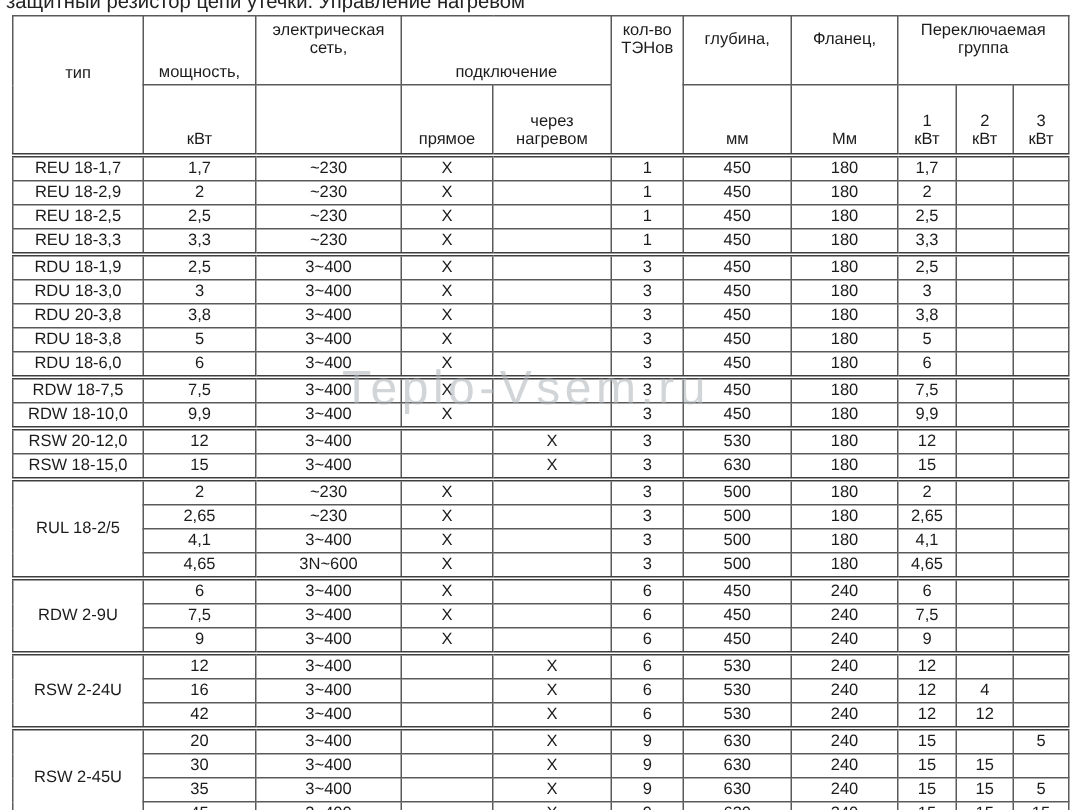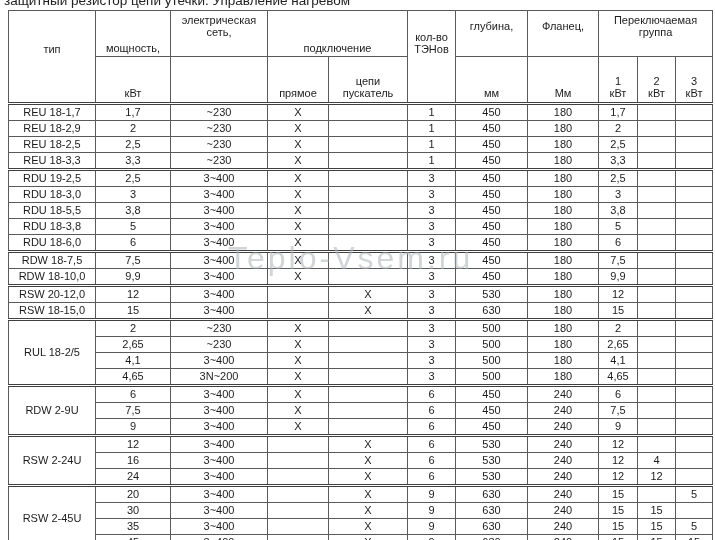--- a/index.html
+++ b/index.html
@@ -20,21 +20,21 @@
   th,td{
     border:1px solid #5a5a5a;
     text-align:center;vertical-align:middle;
     font-weight:normal;font-size:11px;padding:0;
     overflow:hidden;
   }
   thead tr.h1 th{height:30px;}
   thead tr.h2 th{height:42px;vertical-align:bottom;padding-bottom:3px;}
   th.v-mid{vertical-align:middle;padding-bottom:15px;}
   th.v-bot{vertical-align:bottom;padding-bottom:2px;}
-  th.v-top{vertical-align:top;padding-top:20px;}
+  th.v-top{vertical-align:top;padding-top:3px;}
   .gcell span{display:block;line-height:12px;}
   tbody td{height:15px;line-height:15px;white-space:nowrap;}
   tbody tr:first-child td{border-top:3px double #3f3f3f;}
   tbody tr.group-start td{border-top:3px double #3f3f3f;}
   .watermark{
     position:absolute;left:228px;top:240px;z-index:5;
     font-size:32px;letter-spacing:3px;color:#aeb4ba;opacity:0.55;
     pointer-events:none;white-space:nowrap;
   }
 </style>
@@ -65,21 +65,21 @@
       <th colspan="2" class="v-bot">подключение</th>
       <th rowspan="2" class="v-top">кол-во ТЭНов</th>
       <th class="v-mid">глубина,</th>
       <th class="v-mid">Фланец,</th>
       <th colspan="3" class="v-mid">Переключаемая группа</th>
     </tr>
     <tr class="h2">
       <th>кВт</th>
       <th></th>
       <th>прямое</th>
-      <th>цепи пускатель</th>
+      <th>через нагревом</th>
       <th>мм</th>
       <th>Мм</th>
       <th class="gcell">
         <span>1</span>
         <span>кВт</span>
       </th>
       <th class="gcell">
         <span>2</span>
         <span>кВт</span>
       </th>
@@ -136,21 +136,21 @@
         <td>X</td>
         <td></td>
         <td>1</td>
         <td>450</td>
         <td>180</td>
         <td>3,3</td>
         <td></td>
         <td></td>
       </tr>
       <tr class="group-start">
-        <td>RDU 19-2,5</td>
+        <td>RDU 18-1,9</td>
         <td>2,5</td>
         <td>3~400</td>
         <td>X</td>
         <td></td>
         <td>3</td>
         <td>450</td>
         <td>180</td>
         <td>2,5</td>
         <td></td>
         <td></td>
@@ -162,21 +162,21 @@
         <td>X</td>
         <td></td>
         <td>3</td>
         <td>450</td>
         <td>180</td>
         <td>3</td>
         <td></td>
         <td></td>
       </tr>
       <tr>
-        <td>RDU 18-5,5</td>
+        <td>RDU 20-3,8</td>
         <td>3,8</td>
         <td>3~400</td>
         <td>X</td>
         <td></td>
         <td>3</td>
         <td>450</td>
         <td>180</td>
         <td>3,8</td>
         <td></td>
         <td></td>
@@ -291,21 +291,21 @@
         <td></td>
         <td>3</td>
         <td>500</td>
         <td>180</td>
         <td>4,1</td>
         <td></td>
         <td></td>
       </tr>
       <tr>
         <td>4,65</td>
-        <td>3N~200</td>
+        <td>3N~600</td>
         <td>X</td>
         <td></td>
         <td>3</td>
         <td>500</td>
         <td>180</td>
         <td>4,65</td>
         <td></td>
         <td></td>
       </tr>
       <tr class="group-start">
@@ -364,21 +364,21 @@
         <td></td>
         <td>X</td>
         <td>6</td>
         <td>530</td>
         <td>240</td>
         <td>12</td>
         <td>4</td>
         <td></td>
       </tr>
       <tr>
-        <td>24</td>
+        <td>42</td>
         <td>3~400</td>
         <td></td>
         <td>X</td>
         <td>6</td>
         <td>530</td>
         <td>240</td>
         <td>12</td>
         <td>12</td>
         <td></td>
       </tr>

